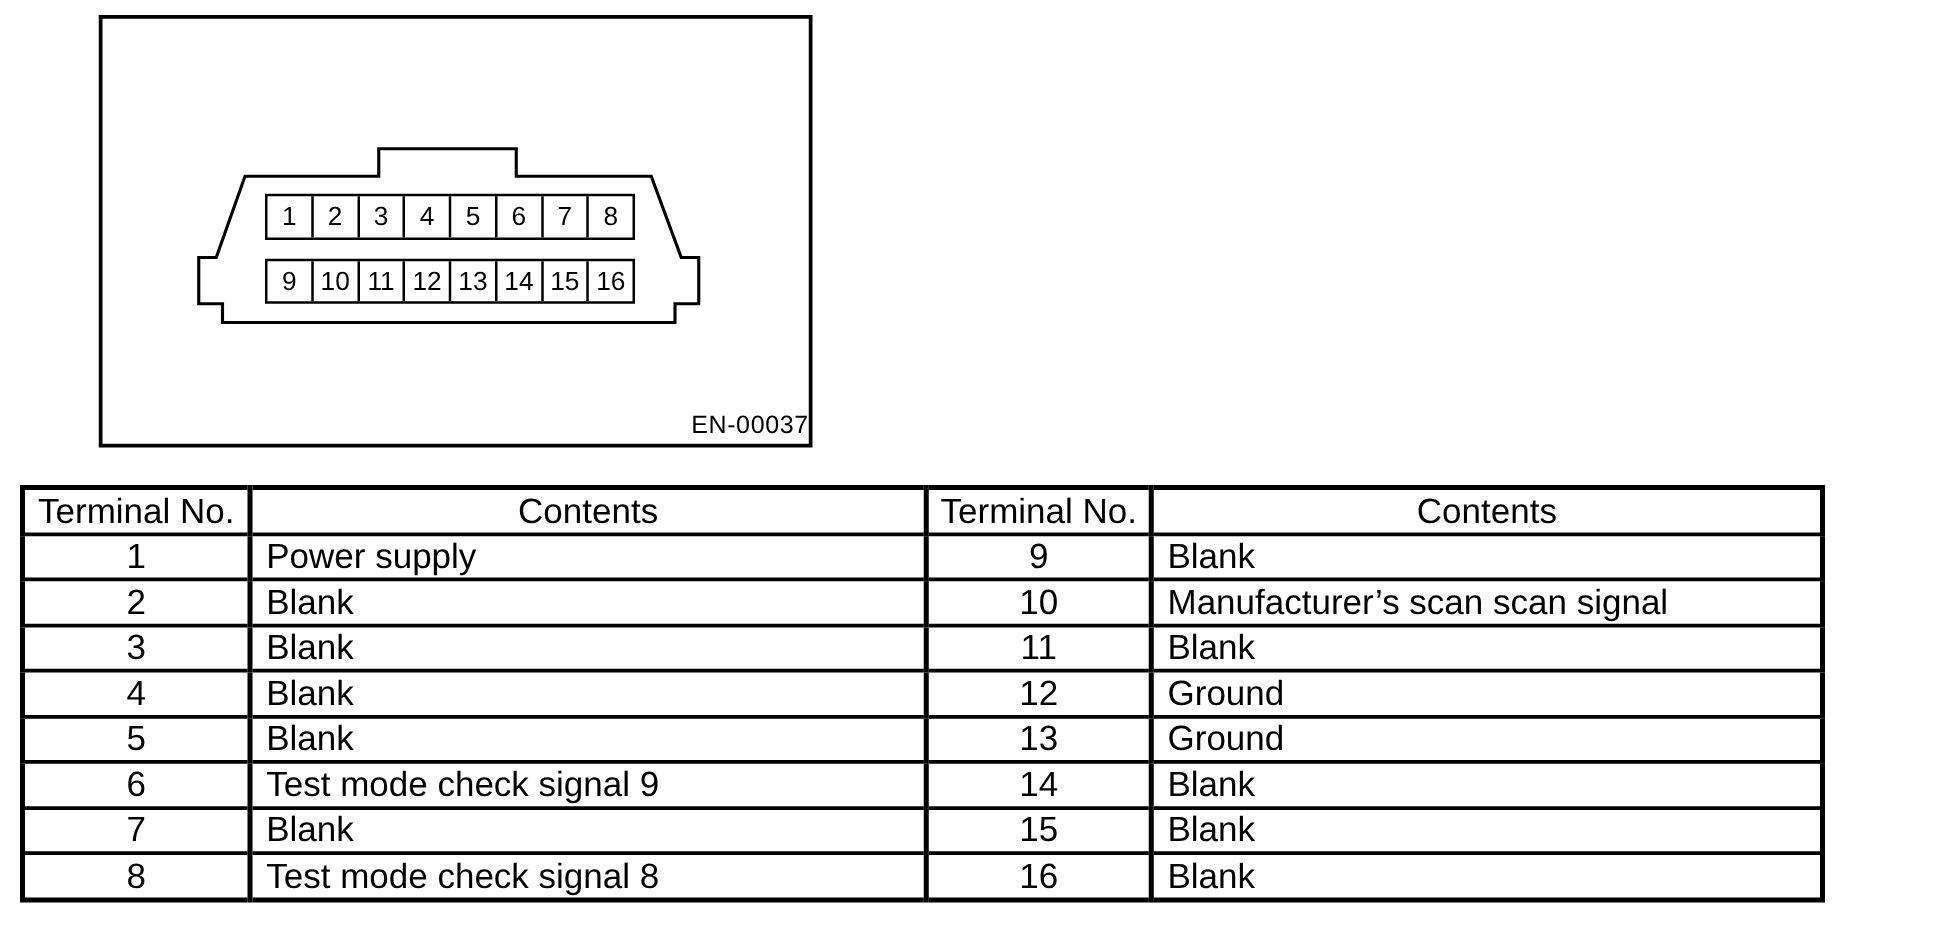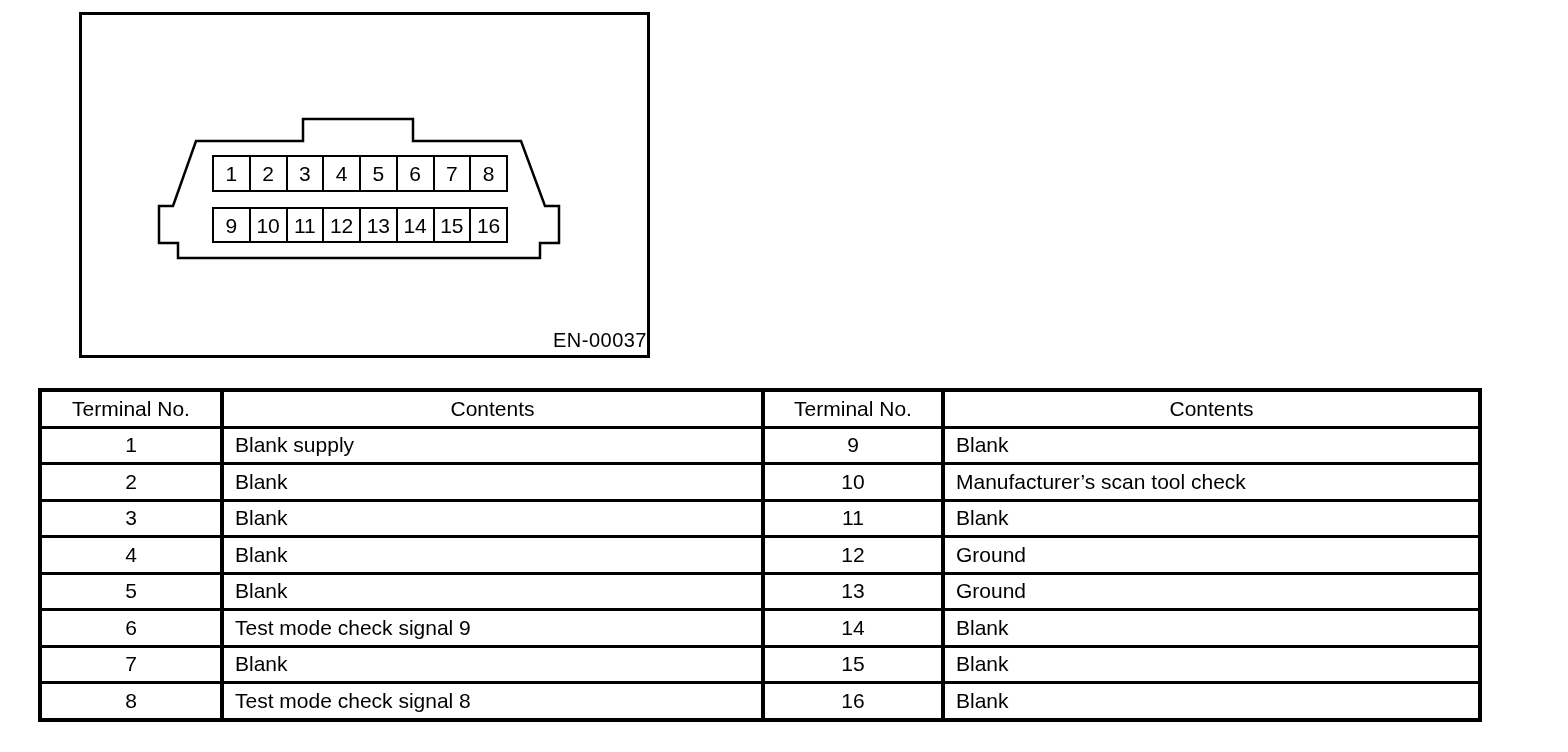--- a/index.html
+++ b/index.html
@@ -53,26 +53,26 @@
     position: absolute;
     right: 0;
     bottom: 3px;
     font-size: 20px;
     letter-spacing: 0.5px;
   }
 
   
   .terminal-table {
     position: absolute;
-    left: 38px;
+    left: 16px;
     top: 388px;
     width: 1440px;
     border-collapse: collapse;
     table-layout: fixed;
-    font-size: 21px;
+    font-size: 28px;
     border: 4px solid #000;
   }
   .terminal-table th,
   .terminal-table td {
     border-style: solid;
     border-color: #000;
     border-width: 3px 4px;
     height: 33.5px;
     padding: 0;
     vertical-align: middle;
@@ -129,29 +129,29 @@
       <tr>
         <th>Terminal No.</th>
         <th>Contents</th>
         <th>Terminal No.</th>
         <th>Contents</th>
       </tr>
     </thead>
     <tbody>
         <tr>
           <td class="num">1</td>
-          <td class="contents">Blank supply</td>
+          <td class="contents">Power supply</td>
           <td class="num">9</td>
           <td class="contents">Blank</td>
         </tr>
         <tr>
           <td class="num">2</td>
           <td class="contents">Blank</td>
           <td class="num">10</td>
-          <td class="contents">Manufacturer’s scan tool check</td>
+          <td class="contents">Manufacturer’s scan scan signal</td>
         </tr>
         <tr>
           <td class="num">3</td>
           <td class="contents">Blank</td>
           <td class="num">11</td>
           <td class="contents">Blank</td>
         </tr>
         <tr>
           <td class="num">4</td>
           <td class="contents">Blank</td>

